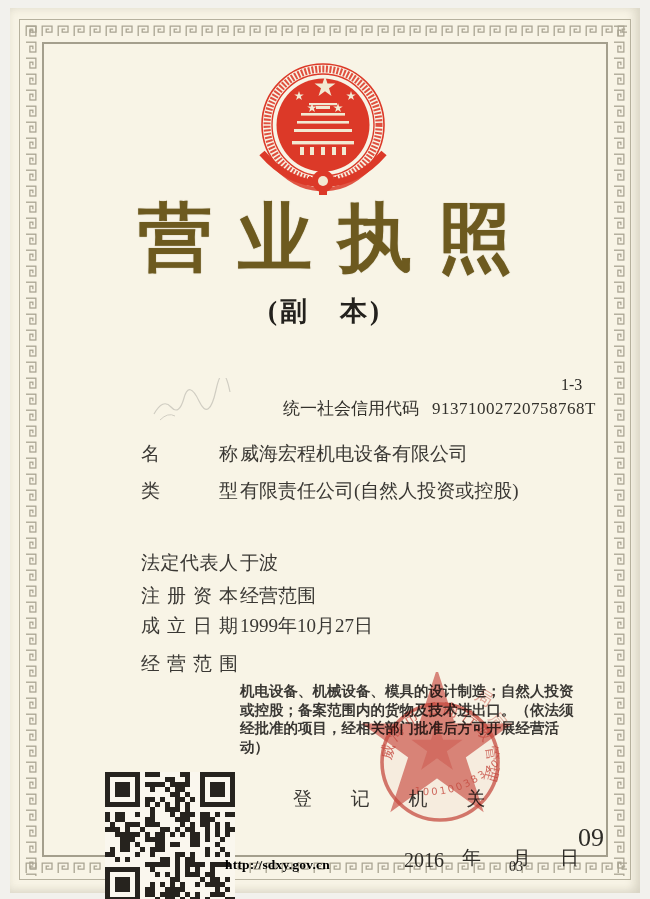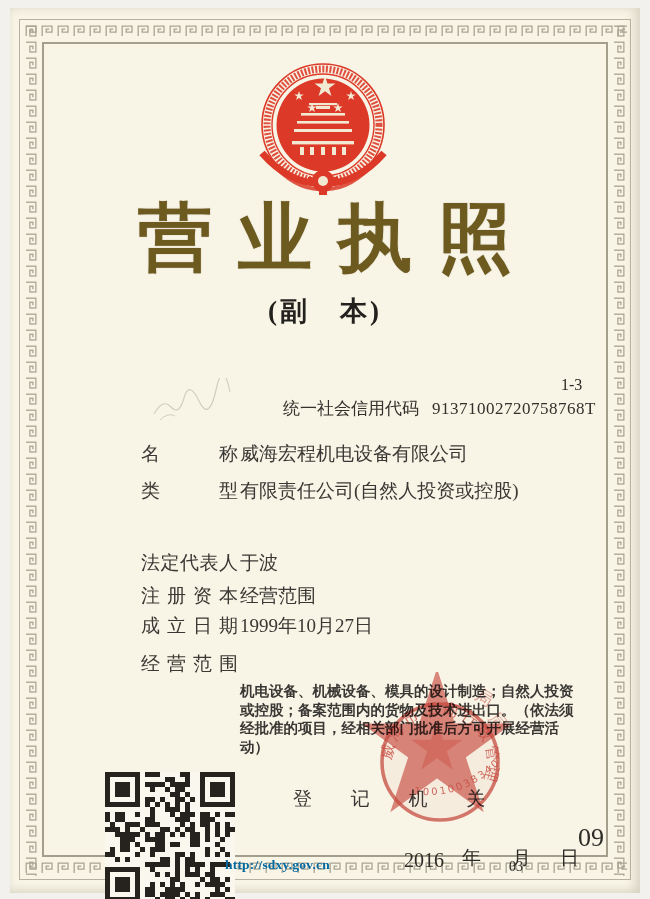--- a/index.html
+++ b/index.html
@@ -53,21 +53,21 @@
   .qr{position:absolute;left:105px;top:772px;width:130px;height:130px;}
 
   .date-part{position:absolute;color:#2e2c27;white-space:nowrap;}
   .d-year{left:404px;top:849px;font-size:20px;}
   .d-yu{left:462px;top:845px;font-size:19px;}
   .d-mu{left:512px;top:845px;font-size:19px;}
   .d-month{left:509px;top:859px;font-size:14px;}
   .d-du{left:560px;top:845px;font-size:19px;}
   .d-day{left:578px;top:823px;font-size:26px;}
 
-  .url{position:absolute;left:225px;top:857px;font-size:13.5px;font-weight:700;color:#0369a1;letter-spacing:.2px;}
+  .url{position:absolute;left:225px;top:857px;font-size:13.5px;font-weight:700;color:#000000;letter-spacing:.2px;}
   .scribble{position:absolute;left:148px;top:378px;width:100px;height:46px;opacity:.4;}
 </style>
 </head>
 <body>
 
 <div class="sheet">
   <div class="paper"></div>
 
   <svg width="0" height="0" style="position:absolute">
     <defs>

